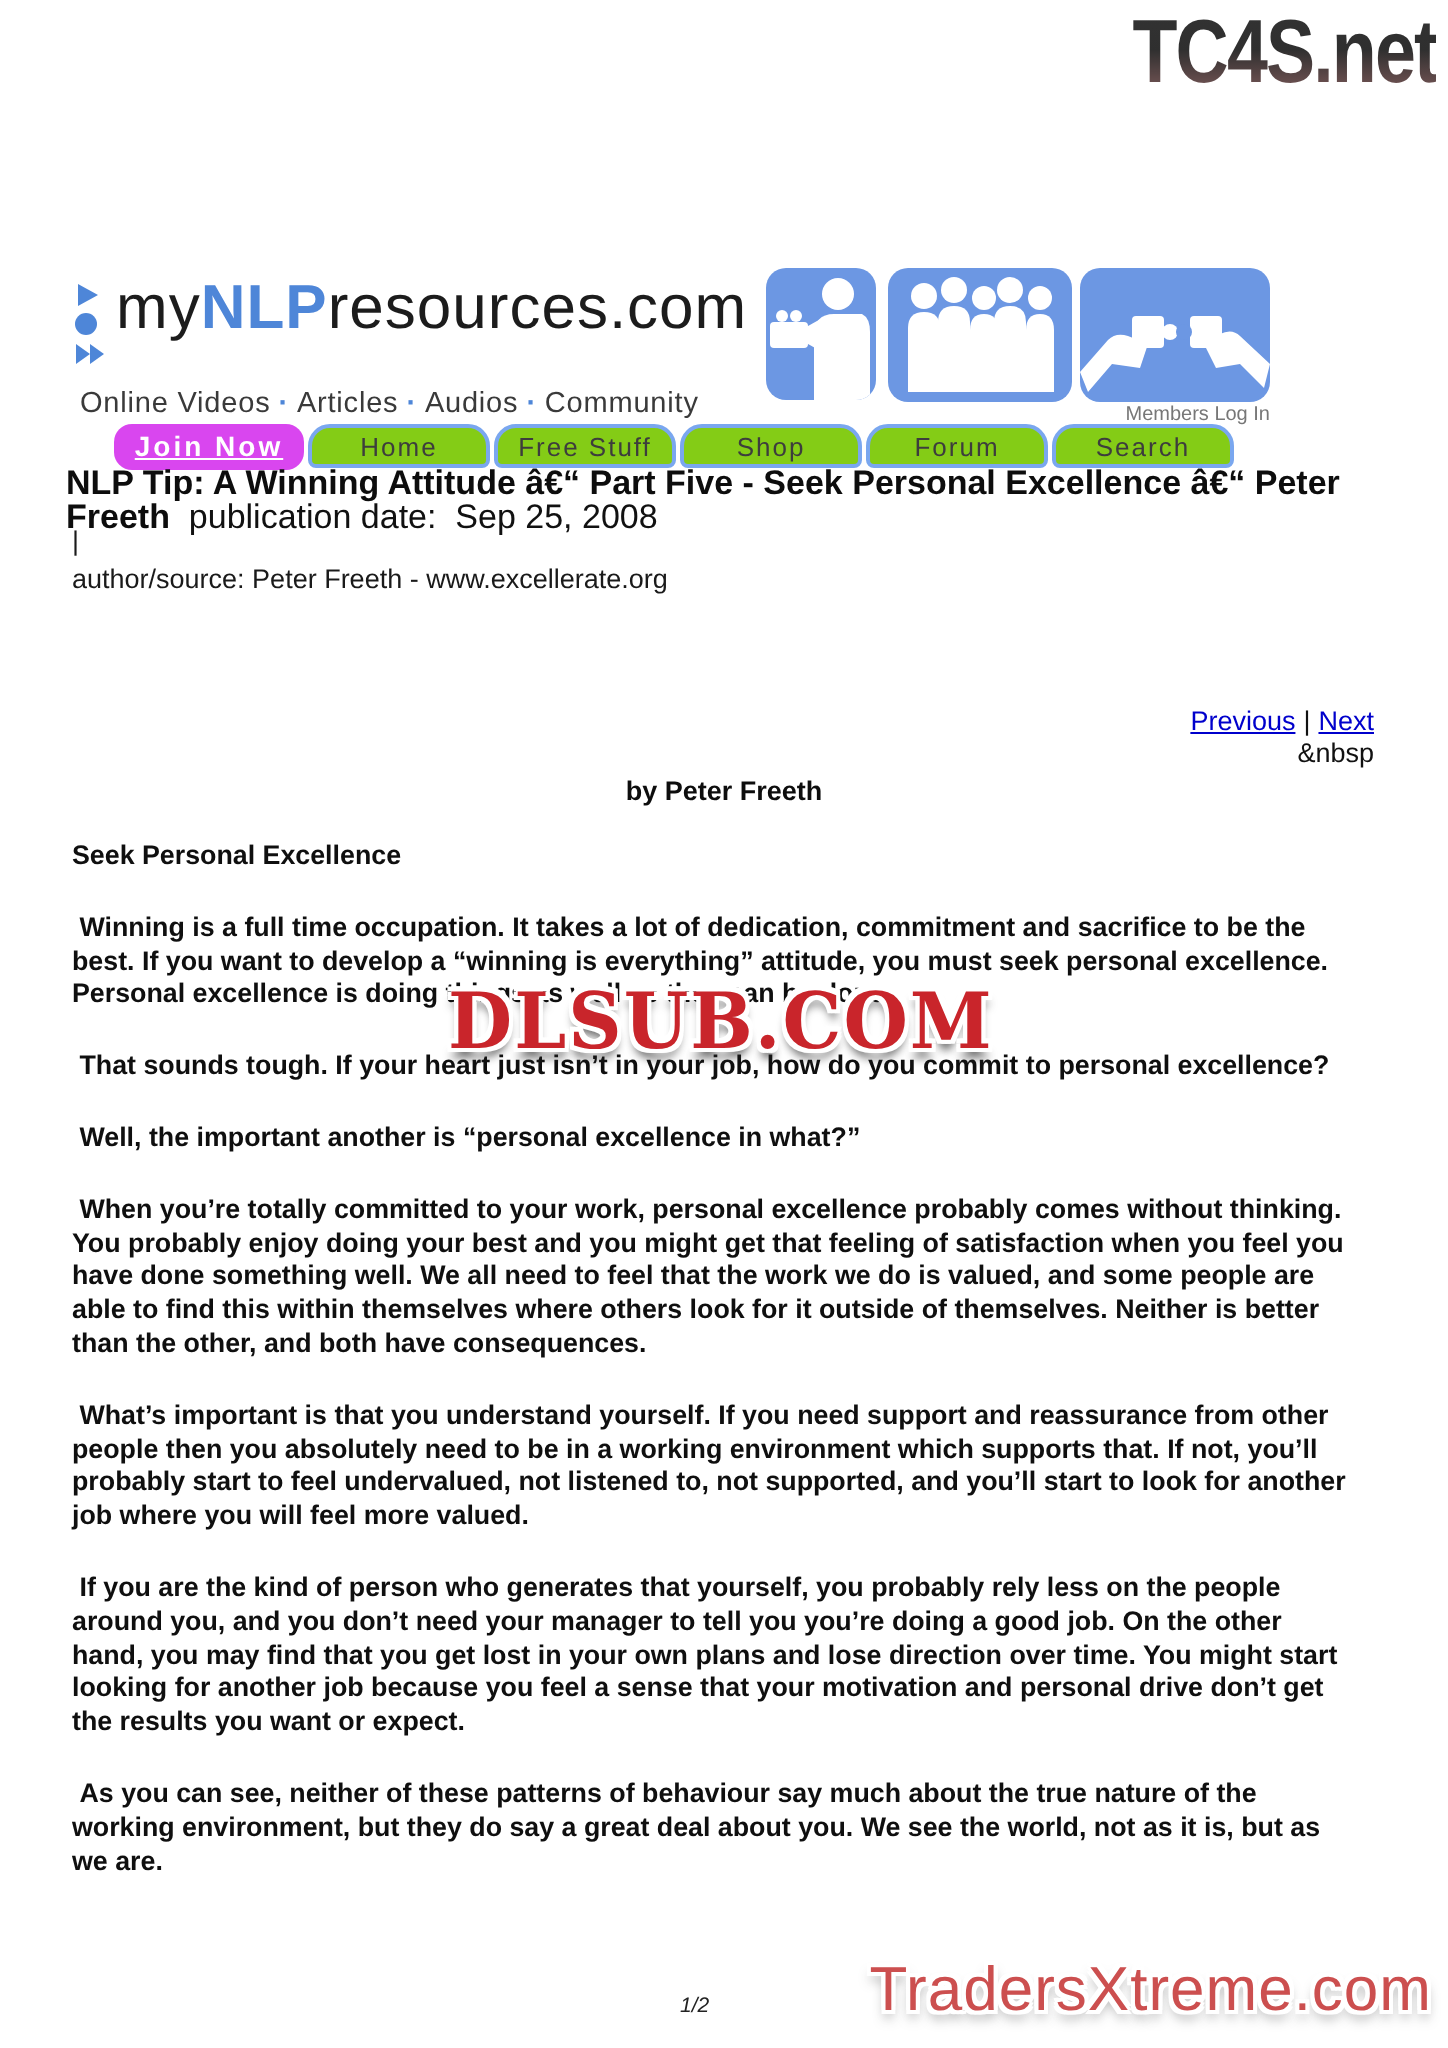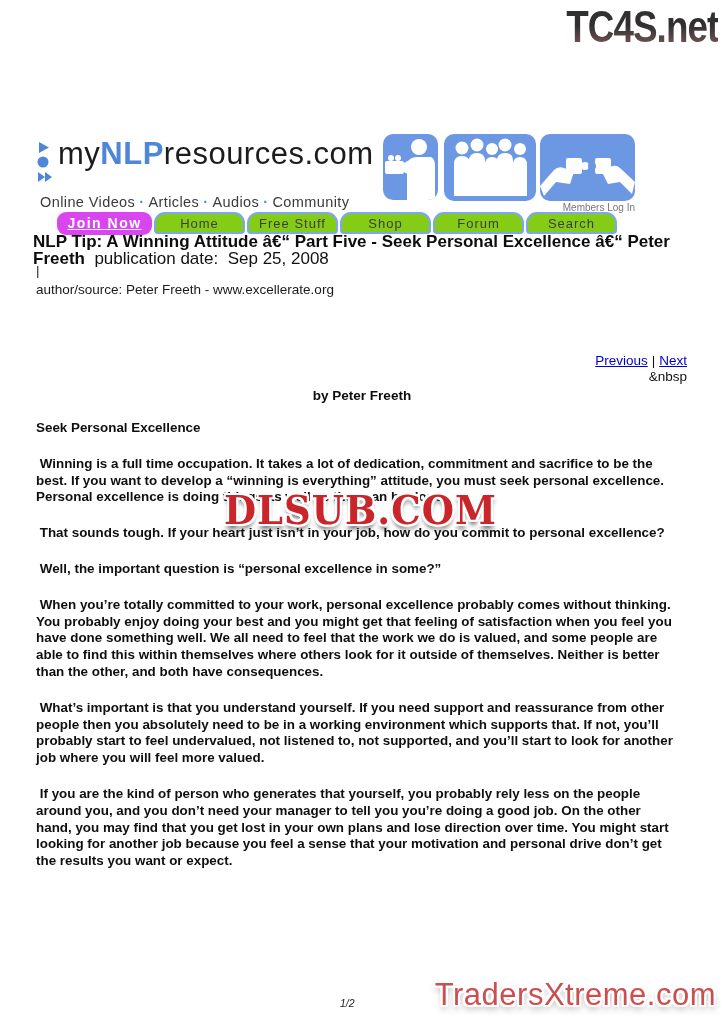--- a/index.html
+++ b/index.html
@@ -185,24 +185,25 @@
     <div><a>Previous</a><span class="link-sep">|</span><a>Next</a></div>
     <div class="nbsp-line">&amp;nbsp</div>
   </div>
 
   <div class="byline">by Peter Freeth</div>
 
   <div class="article">
     <h2>Seek Personal Excellence</h2>
     <p> Winning is a full time occupation. It takes a lot of dedication, commitment and sacrifice to be the best. If you want to develop a “winning is everything” attitude, you must seek personal excellence. Personal excellence is doing things as well as they can be done.</p>
     <p> That sounds tough. If your heart just isn’t in your job, how do you commit to personal excellence?</p>
-    <p> Well, the important question is “personal excellence in some?”</p>
+    <p> Well, the important another is “personal excellence in what?”</p>
     <p> When you’re totally committed to your work, personal excellence probably comes without thinking. You probably enjoy doing your best and you might get that feeling of satisfaction when you feel you have done something well. We all need to feel that the work we do is valued, and some people are able to find this within themselves where others look for it outside of themselves. Neither is better than the other, and both have consequences.</p>
     <p> What’s important is that you understand yourself. If you need support and reassurance from other people then you absolutely need to be in a working environment which supports that. If not, you’ll probably start to feel undervalued, not listened to, not supported, and you’ll start to look for another job where you will feel more valued.</p>
     <p> If you are the kind of person who generates that yourself, you probably rely less on the people around you, and you don’t need your manager to tell you you’re doing a good job. On the other hand, you may find that you get lost in your own plans and lose direction over time. You might start looking for another job because you feel a sense that your motivation and personal drive don’t get the results you want or expect.</p>
+    <p> As you can see, neither of these patterns of behaviour say much about the true nature of the working environment, but they do say a great deal about you. We see the world, not as it is, but as we are.</p>
   </div>
 
   <div class="dlsub">DLSUB.COM</div>
 
   <div class="page-indicator">1/2</div>
   <div class="traders">TradersXtreme.com</div>
 
 </div>
 
 </body></html>

